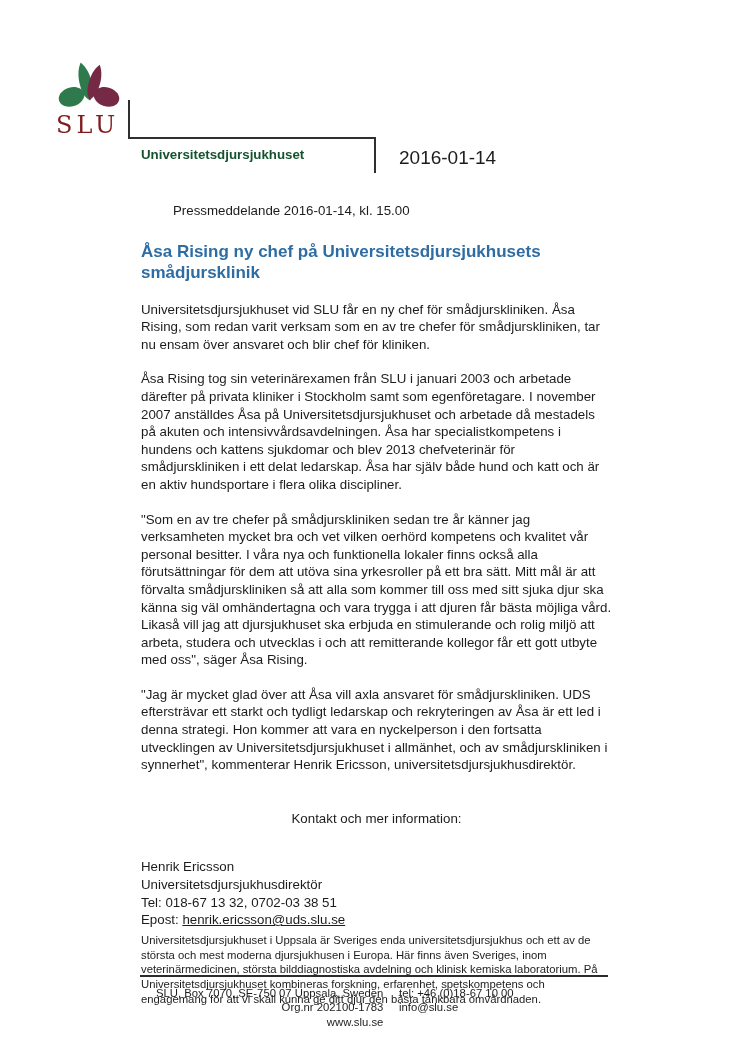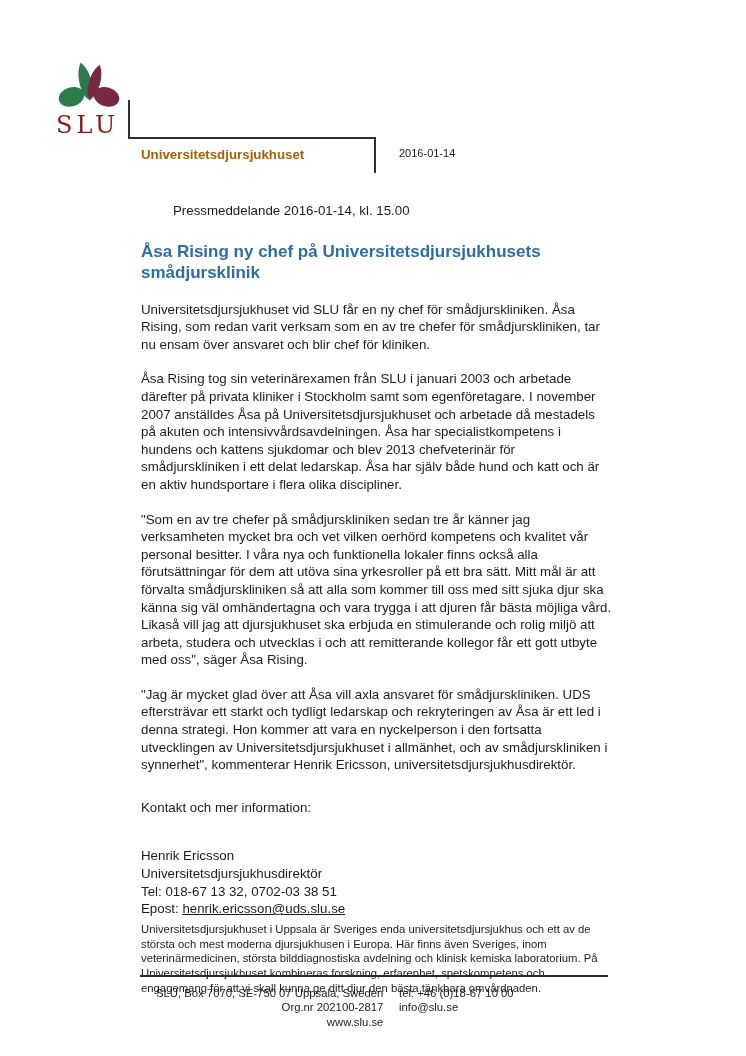--- a/index.html
+++ b/index.html
@@ -24,41 +24,41 @@
   }
   .org-lines {
     position: absolute; left: 141px; top: 91px;
     font-size: 11.5px; line-height: 14.5px; color: #1c1c1c;
   }
   .rule-v1 { position: absolute; left: 128px; top: 100px; width: 2px; height: 38px; background: #2f2f2f; }
   .rule-h1 { position: absolute; left: 128px; top: 137px; width: 248px; height: 2px; background: #2f2f2f; }
   .rule-v2 { position: absolute; left: 374px; top: 137px; width: 2px; height: 36px; background: #2f2f2f; }
   .dept {
     position: absolute; left: 141px; top: 147px;
-    font-size: 13.3px; font-weight: bold; color: #a16207;
+    font-size: 13.3px; font-weight: bold; color: #14532d;
   }
   .doc-date {
     position: absolute; left: 399px; top: 147px;
-    font-size: 11px; color: #1c1c1c;
+    font-size: 19px; color: #1c1c1c;
   }
 
   
   .main {
     position: absolute; left: 141px; top: 202px; width: 471px;
     font-size: 13.3px; line-height: 17.6px;
   }
   .press-line { font-size: 13.3px; margin-left: 32px; }
   .doc-title {
     margin-top: 21px;
     font-size: 17px; line-height: 21.5px;
     font-weight: bold;
     color: #2E6DA4;
   }
   .para { margin-top: 17px; }
-  .contact-heading { margin-top: 25px; }
+  .contact-heading { margin-top: 36px; text-align: center; }
   .contact-block { margin-top: 31px; }
   .email-link { color: #1c1c1c; text-decoration: underline; cursor: pointer; }
   .boilerplate {
     margin-top: 4px;
     font-size: 11.3px; line-height: 14.7px;
   }
 
   
   .footer-rule { position: absolute; left: 140px; top: 975px; width: 468px; height: 2px; background: #2b2b2b; }
   .footer { position: absolute; left: 140px; top: 986px; width: 470px; font-size: 11.3px; line-height: 14.3px; }
@@ -119,21 +119,21 @@
       <div><span>Epost: </span><a class="email-link">henrik.ericsson@uds.slu.se</a></div>
     </div>
 
     <p class="boilerplate">Universitetsdjursjukhuset i Uppsala är Sveriges enda universitetsdjursjukhus och ett av de största och mest moderna djursjukhusen i Europa. Här finns även Sveriges, inom veterinärmedicinen, största bilddiagnostiska avdelning och klinisk kemiska laboratorium. På Universitetsdjursjukhuset kombineras forskning, erfarenhet, spetskompetens och engagemang för att vi skall kunna ge ditt djur den bästa tänkbara omvårdnaden.</p>
   </div>
 
   <div class="footer-rule"></div>
   <div class="footer">
     <div class="footer-col-left">
       <div>SLU, Box 7070, SE-750 07 Uppsala, Sweden</div>
-      <div>Org.nr 202100-2817</div>
+      <div>Org.nr 202100-1783</div>
       <div>www.slu.se</div>
     </div>
     <div class="footer-col-right">
       <div>tel: +46 (0)18-67 10 00</div>
       <div>info@slu.se</div>
     </div>
   </div>
 
 </div>
 

